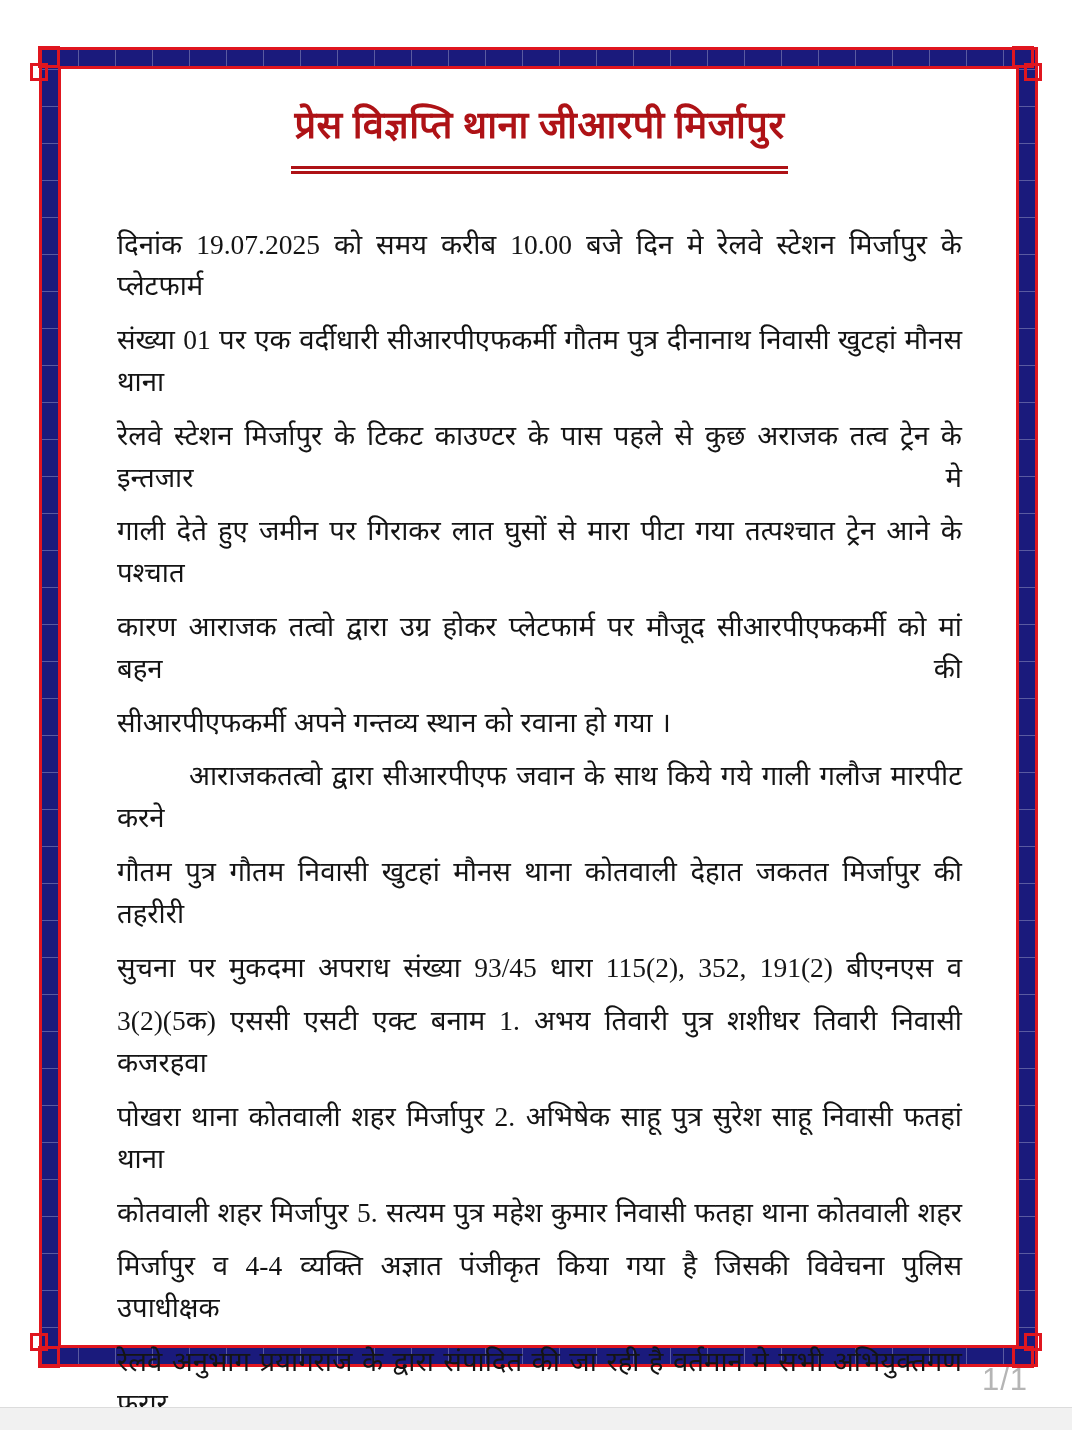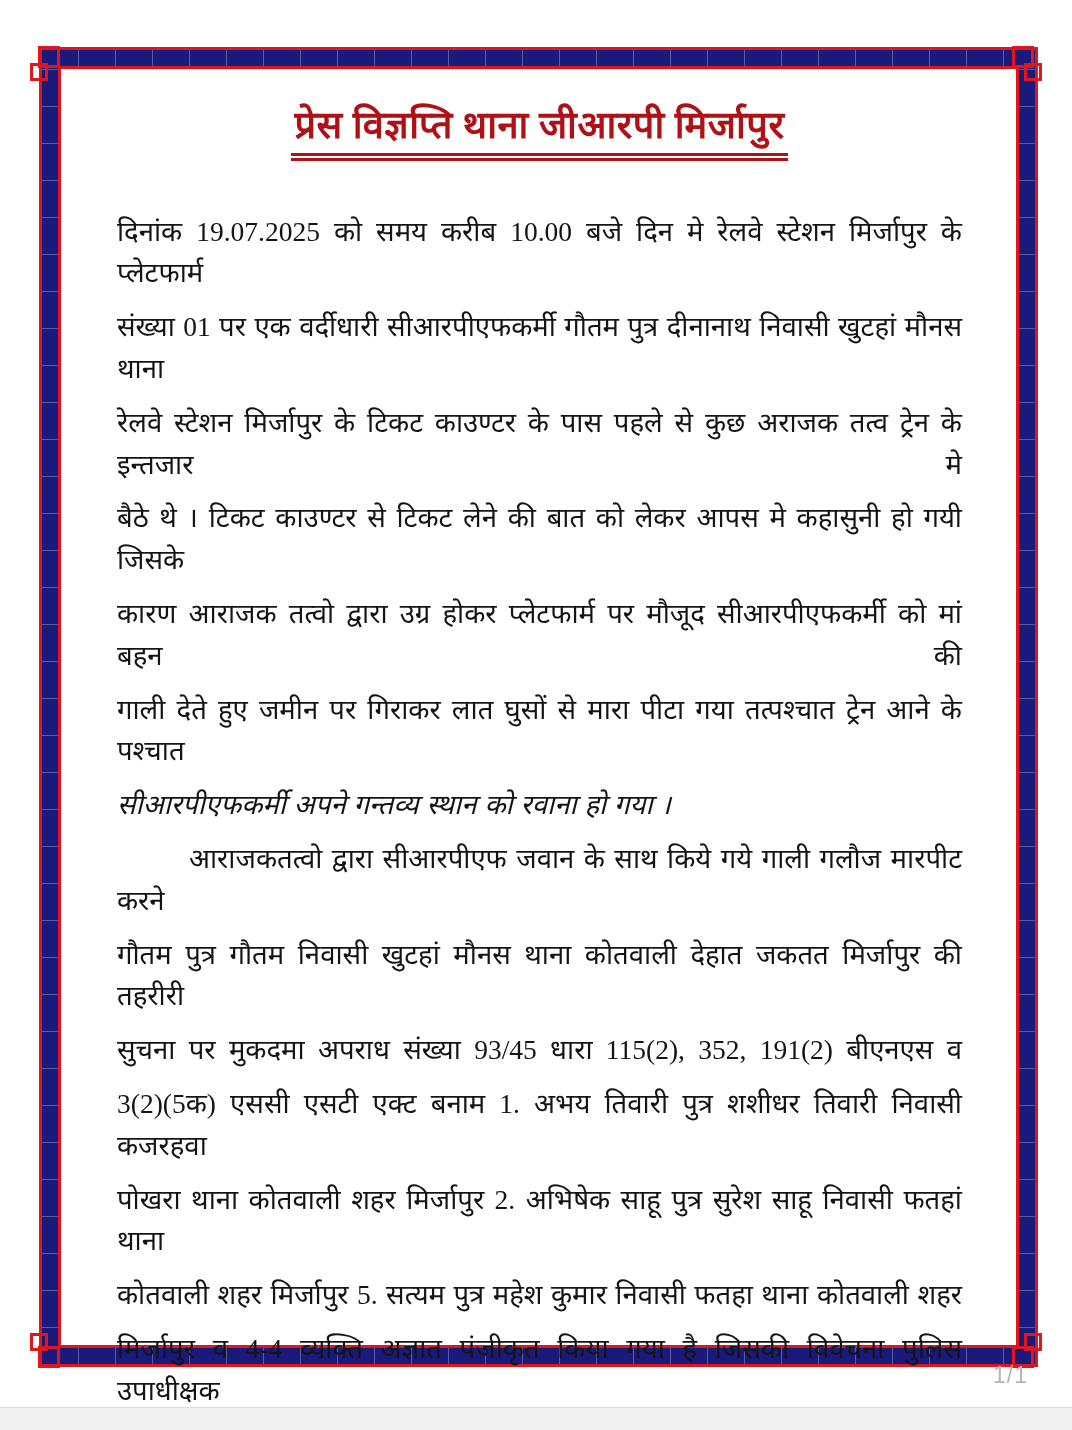--- a/index.html
+++ b/index.html
@@ -73,44 +73,44 @@
     text-align:center;
     margin:0 0 50px 0;
   }
   .doc-title .t{
     display:inline-block;
     font-size:38px;
     font-weight:bold;
     color:var(--title-red);
     line-height:1.15;
     border-bottom:8px double var(--title-red);
-    padding:0 4px 5px 4px;
+    padding:0 4px 18px 4px;
     letter-spacing:0.5px;
   }
   .doc-body{
     font-size:27.5px;
     line-height:41.8px;
     color:var(--text);
     word-spacing:1px;
   }
   .para{margin:0;}
   .line{
     text-align:justify;
     text-align-last:justify;
     margin-top:12px;
   }
-  .line.last{text-align-last:left;font-style:italic;}
+  .line.last{text-align-last:left;}
   .para.indent .line:first-child{text-indent:72px;}
 
   
   .page-indicator{
     position:absolute;
     right:44px;top:1362px;
     font-family:"Liberation Sans","DejaVu Sans",sans-serif;
-    font-size:23px;
+    font-size:31px;
     color:var(--gray);
     letter-spacing:1px;
   }
   .viewer-footer{
     position:absolute;
     left:0;right:0;bottom:0;height:23px;
     background:var(--footer-bg);
     border-top:1px solid var(--footer-line);
   }
 </style>
@@ -136,23 +136,22 @@
 
   <div class="content">
     <h1 class="doc-title">
       <span class="t">प्रेस विज्ञप्ति थाना जीआरपी मिर्जापुर</span>
     </h1>
     <div class="doc-body">
         <div class="para">
           <div class="line">दिनांक 19.07.2025 को समय करीब 10.00 बजे दिन मे रेलवे स्टेशन मिर्जापुर के प्लेटफार्म</div>
           <div class="line">संख्या 01 पर एक वर्दीधारी सीआरपीएफकर्मी गौतम पुत्र दीनानाथ निवासी खुटहां मौनस थाना</div>
           <div class="line">रेलवे स्टेशन मिर्जापुर के टिकट काउण्टर के पास पहले से कुछ अराजक तत्व ट्रेन के इन्तजार मे</div>
-          <div class="line">बैठे थे । टिकट काउण्टर से टिकट लेने की बात को लेकर आपस मे कहासुनी हो गयी जिसके</div>
+          <div class="line">गाली देते हुए जमीन पर गिराकर लात घुसों से मारा पीटा गया तत्पश्चात ट्रेन आने के पश्चात</div>
           <div class="line">कारण आराजक तत्वो द्वारा उग्र होकर प्लेटफार्म पर मौजूद सीआरपीएफकर्मी को मां बहन की</div>
-          <div class="line">गाली देते हुए जमीन पर गिराकर लात घुसों से मारा पीटा गया तत्पश्चात ट्रेन आने के पश्चात</div>
           <div class="line last">सीआरपीएफकर्मी अपने गन्तव्य स्थान को रवाना हो गया ।</div>
         </div>
         <div class="para indent">
           <div class="line">आराजकतत्वो द्वारा सीआरपीएफ जवान के साथ किये गये गाली गलौज मारपीट करने</div>
           <div class="line">गौतम पुत्र गौतम निवासी खुटहां मौनस थाना कोतवाली देहात जकतत मिर्जापुर की तहरीरी</div>
           <div class="line">सुचना पर मुकदमा अपराध संख्या 93/45 धारा 115(2), 352, 191(2) बीएनएस व</div>
           <div class="line">3(2)(5क) एससी एसटी एक्ट बनाम 1. अभय तिवारी पुत्र शशीधर तिवारी निवासी कजरहवा</div>
           <div class="line">पोखरा थाना कोतवाली शहर मिर्जापुर 2. अभिषेक साहू पुत्र सुरेश साहू निवासी फतहां थाना</div>
           <div class="line">कोतवाली शहर मिर्जापुर 5. सत्यम पुत्र महेश कुमार निवासी फतहा थाना कोतवाली शहर</div>
           <div class="line">मिर्जापुर व 4-4 व्यक्ति अज्ञात पंजीकृत किया गया है जिसकी विवेचना पुलिस उपाधीक्षक</div>

